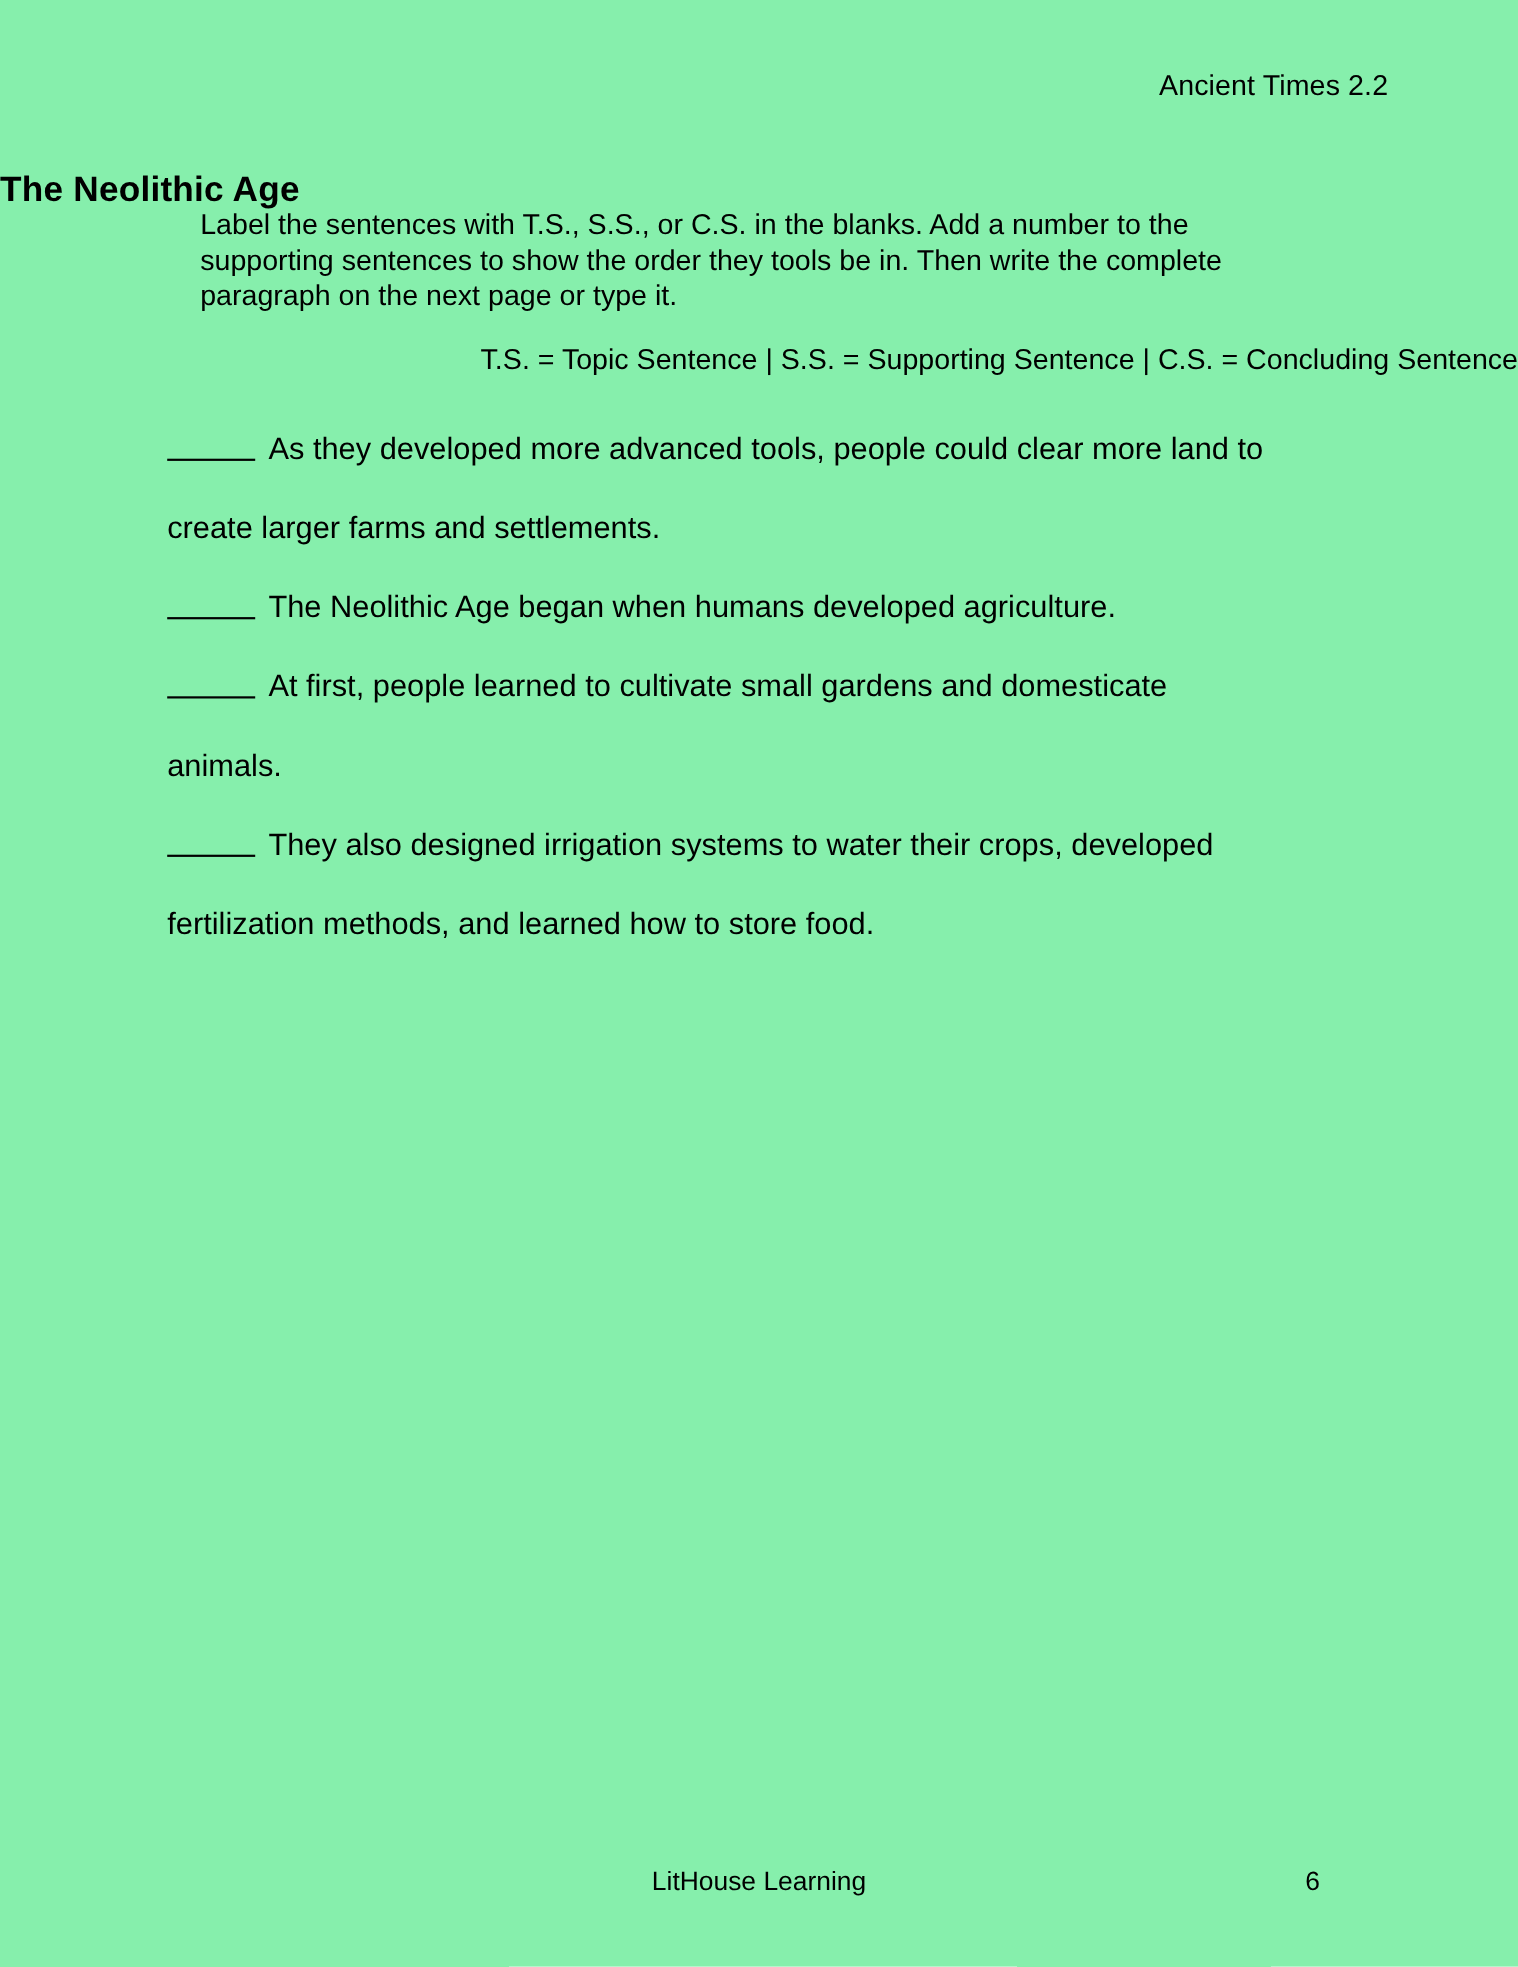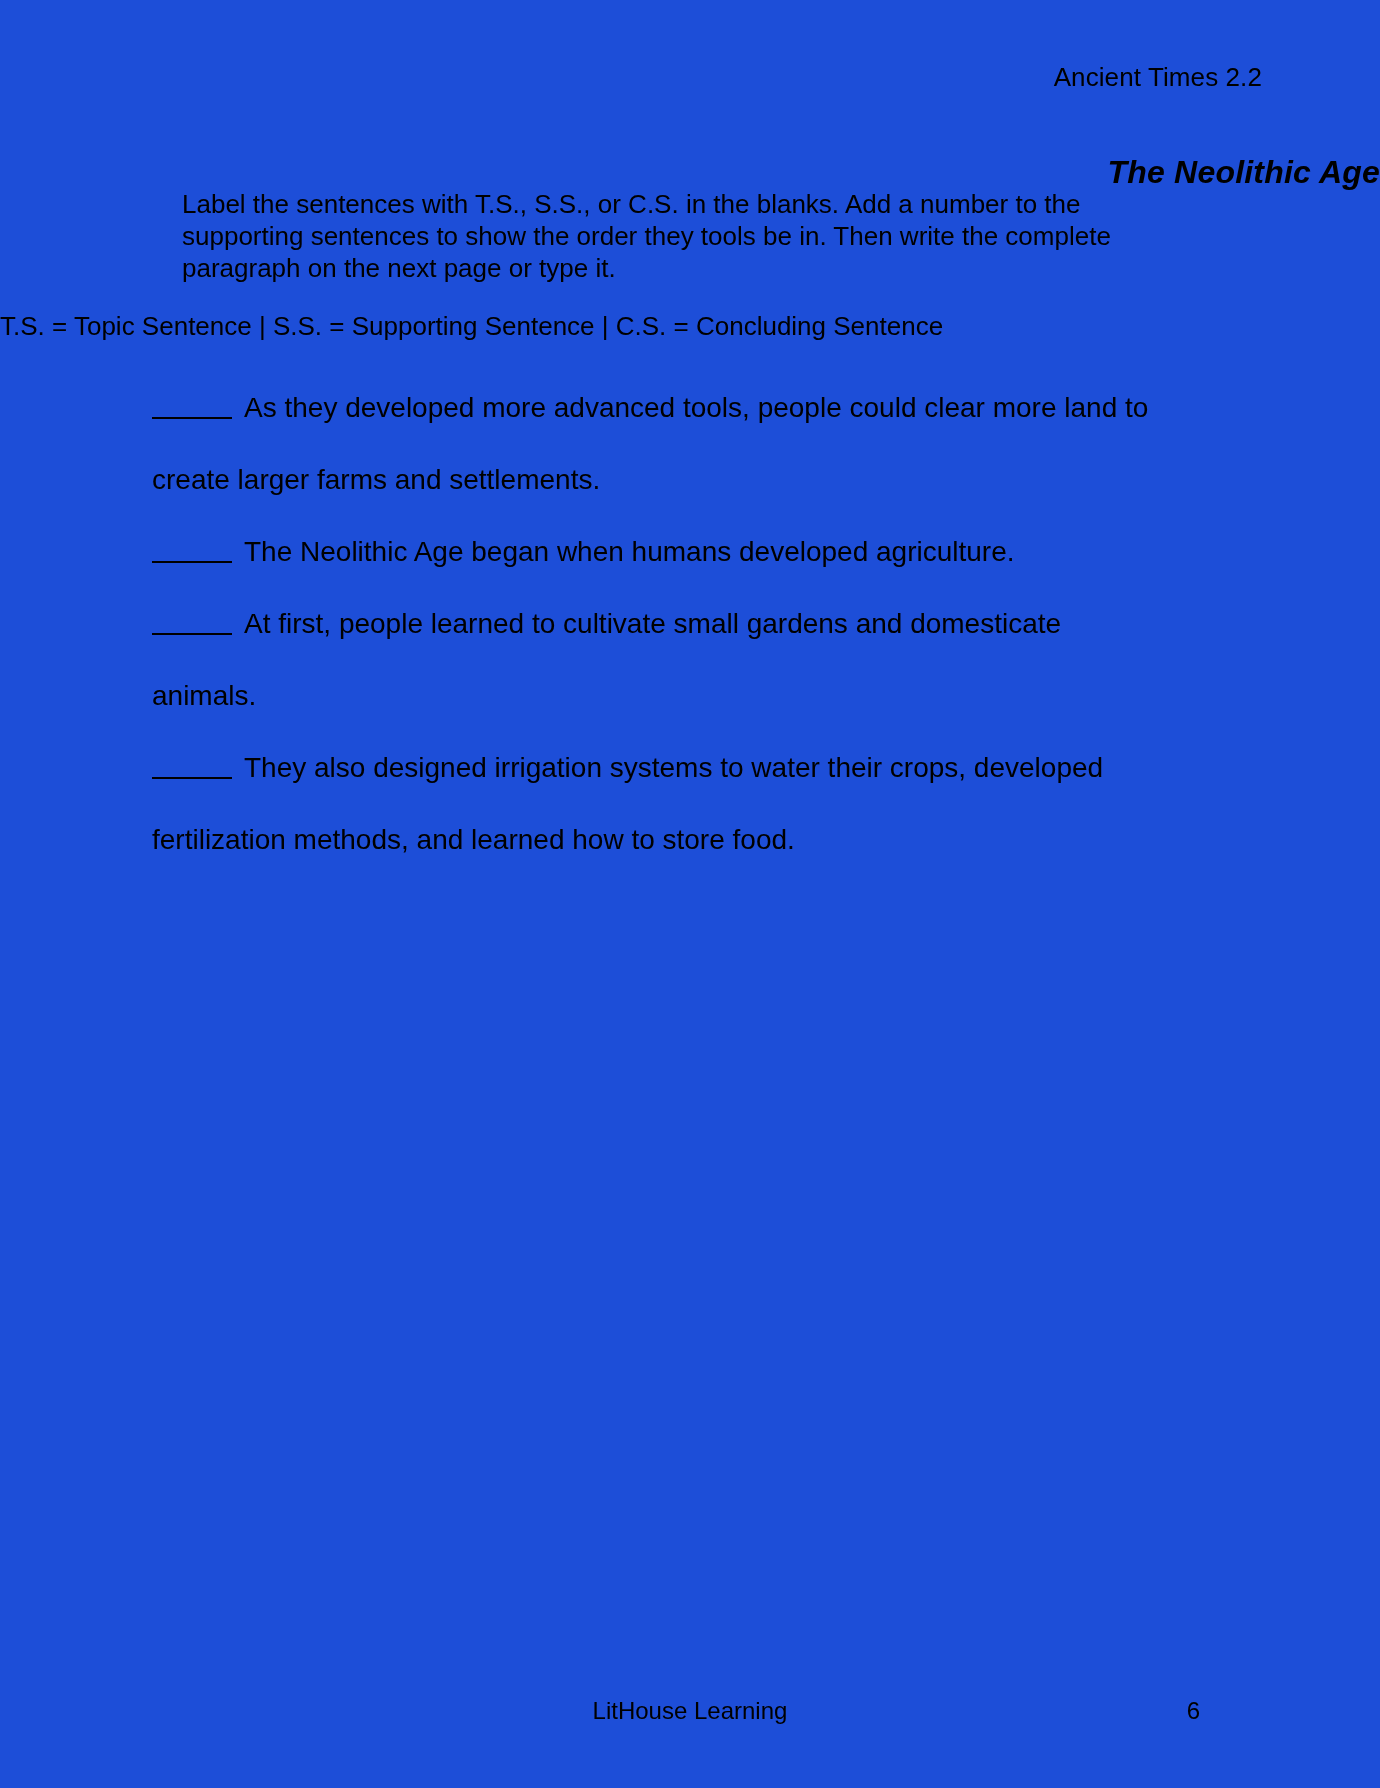--- a/index.html
+++ b/index.html
@@ -9,21 +9,21 @@
   }
   body {
     font-family: "Liberation Sans", sans-serif;
     color: #000000;
     -webkit-font-smoothing: antialiased;
   }
   .page {
     position: relative;
     width: 1380px;
     height: 1788px;
-    background: #1d4ed8;
+    background: #86efac;
     box-sizing: border-box;
     overflow: hidden;
   }
 
   
   .doc-header {
     position: absolute;
     top: 62px;
     left: 0;
     right: 118px;
@@ -32,26 +32,25 @@
     line-height: 30px;
     letter-spacing: 0.1px;
   }
 
   
   .doc-title {
     position: absolute;
     top: 132px;
     left: 0;
     right: 0;
-    text-align: right;
+    text-align: left;
     font-size: 32px;
     font-weight: bold;
     line-height: 38px;
     letter-spacing: 0.2px;
-    font-style: italic;
   }
 
   
   .instructions {
     position: absolute;
     top: 188px;
     left: 182px;
     width: 1030px;
     font-size: 26px;
     line-height: 32px;
@@ -59,21 +58,21 @@
   .instructions .line {
     display: block;
   }
 
   
   .legend {
     position: absolute;
     top: 310px;
     left: 0;
     right: 0;
-    text-align: left;
+    text-align: right;
     font-size: 26px;
     line-height: 32px;
   }
 
   
   .sentences {
     position: absolute;
     top: 372px;
     left: 152px;
     width: 1020px;

